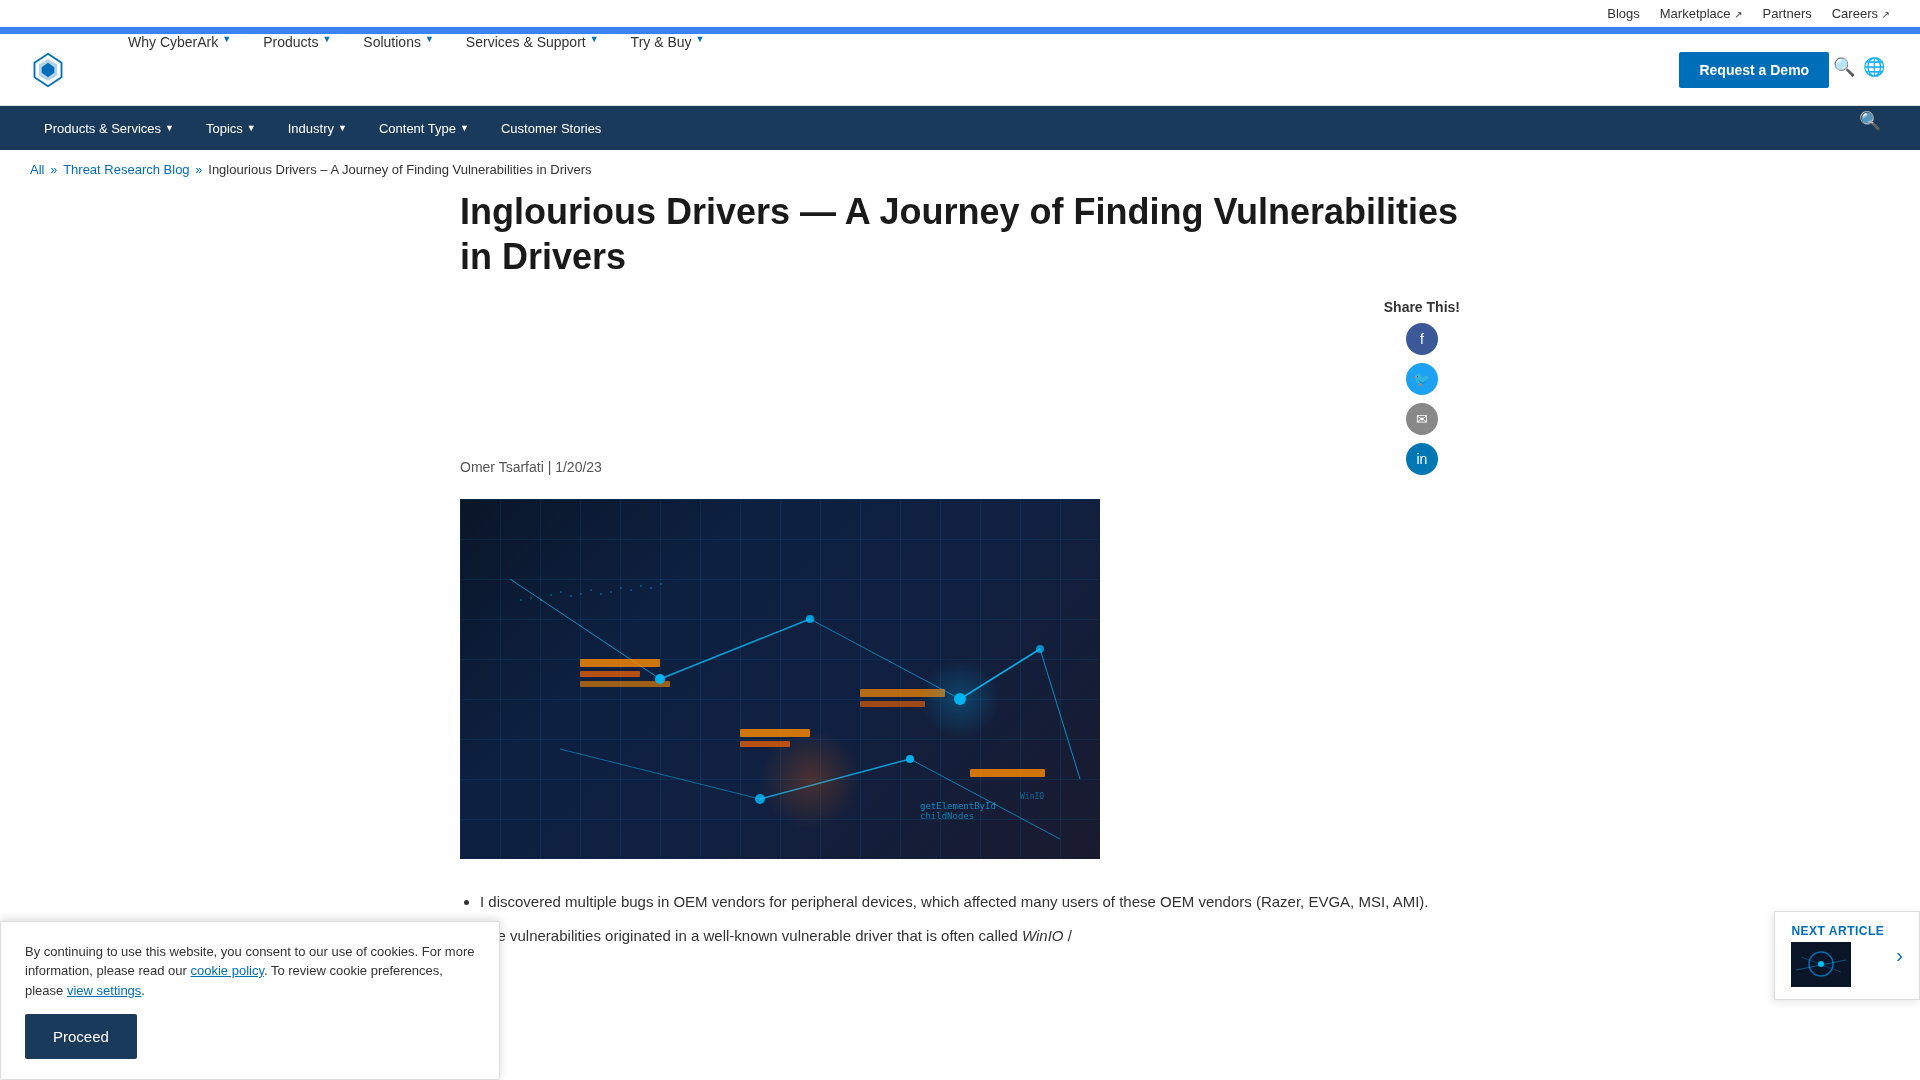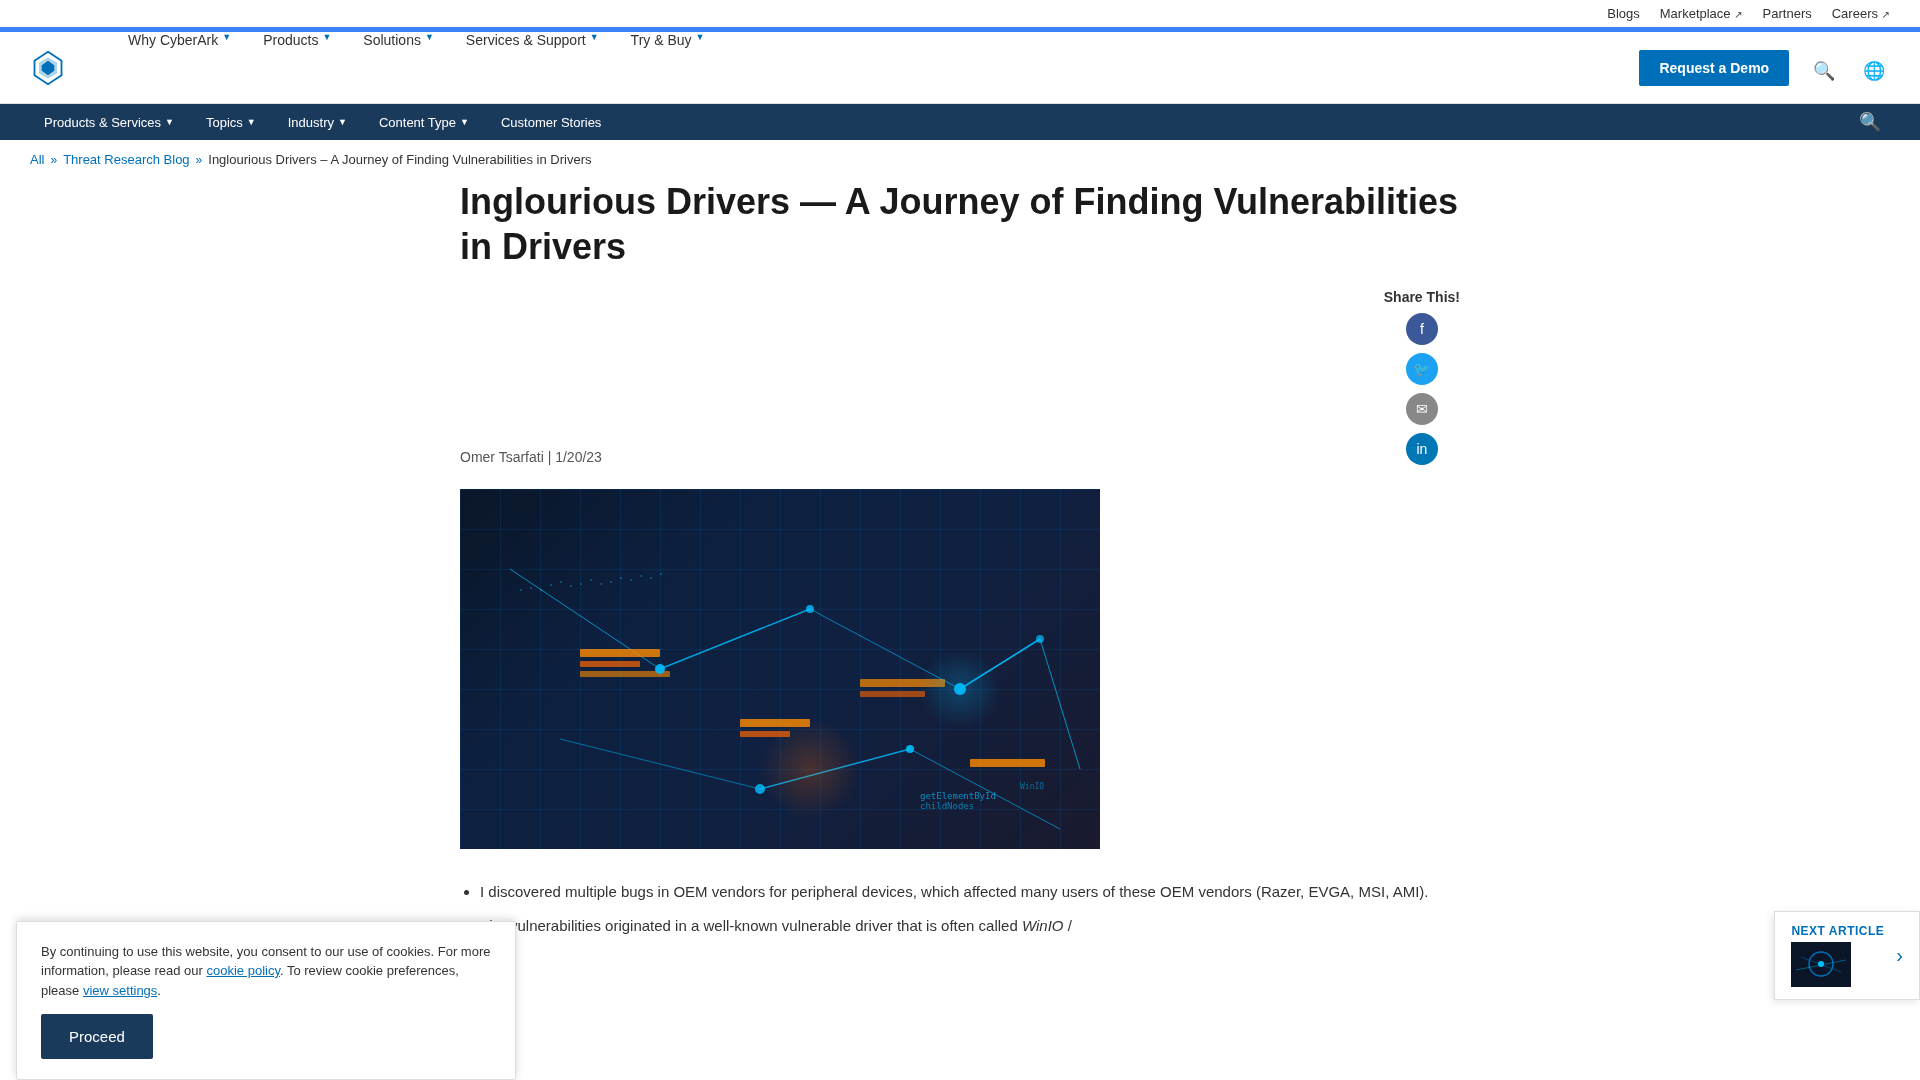--- a/index.html
+++ b/index.html
@@ -1,21 +1,21 @@
 <!DOCTYPE html>
 <html><head>
   <meta charset="utf-8">
   <style>
     * { margin: 0; padding: 0; box-sizing: border-box; }
     body { font-family: Arial, sans-serif; font-size: 14px; color: #333; background: #fff; }
 
     
     .top-bar {
       background: #fff;
-      border-bottom: 5px solid #3b82f6;
+      border-bottom: 7px solid #3b82f6;
       display: flex;
       justify-content: flex-end;
       align-items: center;
       padding: 6px 30px;
       gap: 20px;
     }
     .top-bar a {
       text-decoration: none;
       color: #333;
       font-size: 13px;
@@ -70,22 +70,22 @@
       text-decoration: none;
       white-space: nowrap;
     }
     .nav-item .caret {
       font-size: 9px;
       margin-left: 4px;
       color: #006fba;
     }
     .nav-actions {
       display: flex;
-      align-items: flex-end;
-      gap: 20px;
+      align-items: flex-start;
+      gap: 0;
     }
     .demo-btn {
       background: #006fba;
       color: #fff;
       border: none;
       padding: 10px 20px;
       font-size: 14px;
       font-weight: 600;
       cursor: pointer;
       border-radius: 2px;
@@ -96,23 +96,23 @@
       cursor: pointer;
       font-size: 18px;
       color: #555;
       padding: 4px;
     }
 
     
     .secondary-nav {
       background: #1a3a5c;
       display: flex;
-      align-items: center;
+      align-items: flex-start;
       padding: 0 30px;
-      height: 36px;
+      height: 44px;
     }
     .secondary-nav-items {
       display: flex;
       align-items: center;
       gap: 4px;
       flex: 1;
     }
     .sec-nav-item {
       padding: 0 14px;
       height: 44px;
@@ -244,21 +244,21 @@
       margin-bottom: 8px;
     }
     .article-content em {
       font-style: italic;
     }
 
     
     .cookie-banner {
       position: fixed;
       bottom: 0;
-      left: 16px;
+      left: 0;
       width: 500px;
       background: #fff;
       border: 1px solid #ddd;
       border-radius: 2px;
       padding: 20px 24px;
       z-index: 1000;
       box-shadow: 0 -2px 10px rgba(0,0,0,0.15);
     }
     .cookie-text {
       font-size: 13px;

